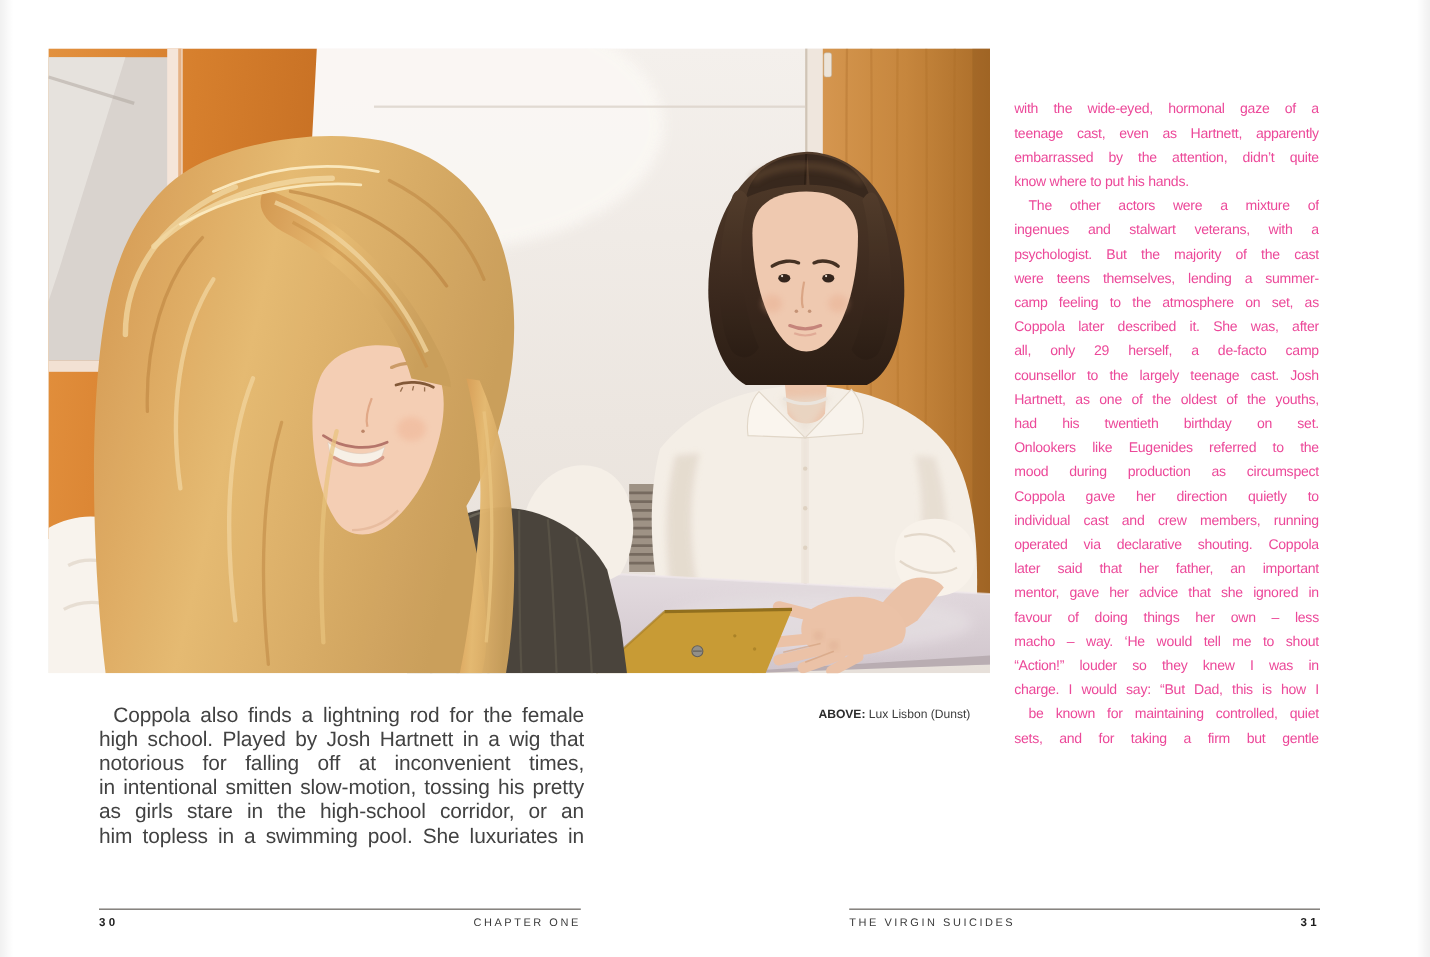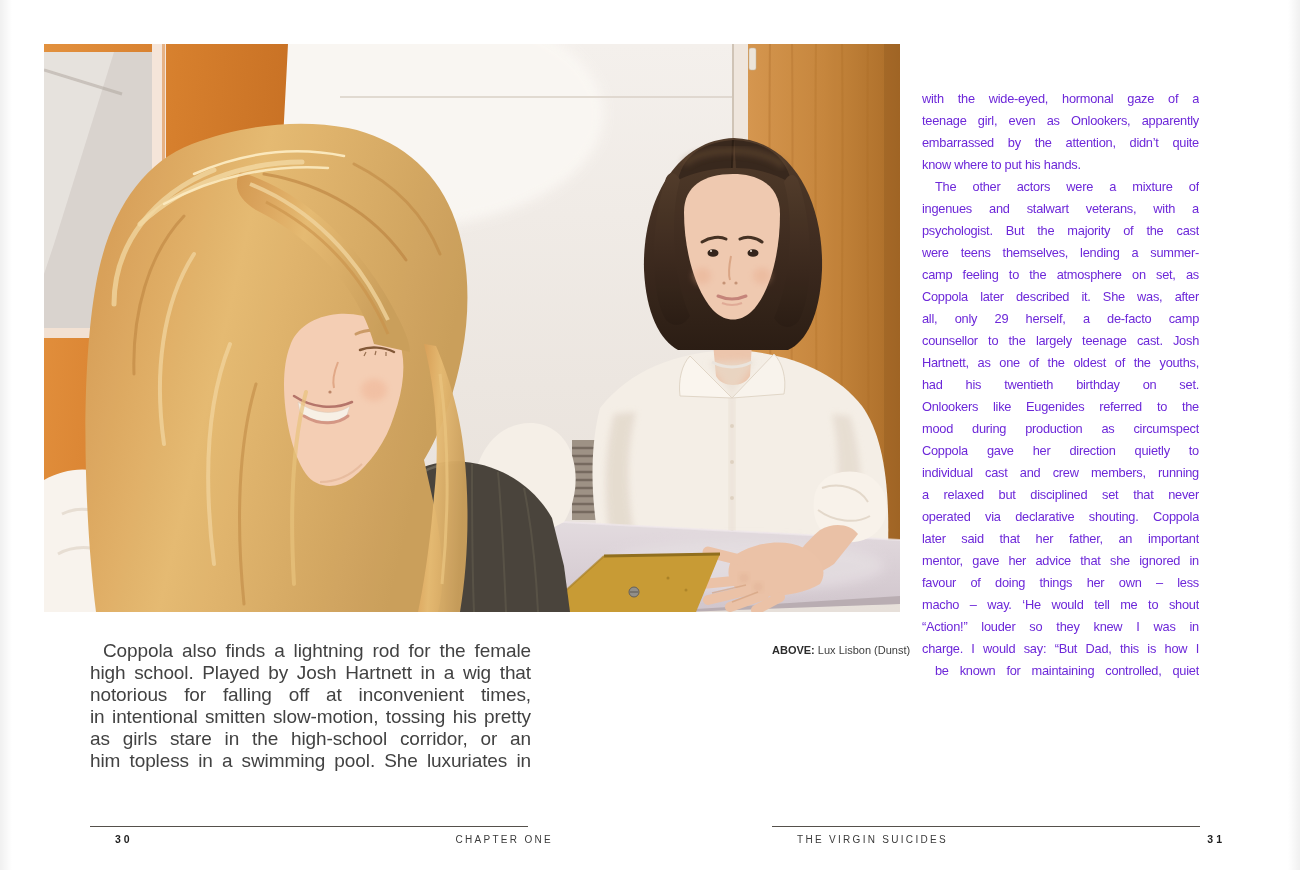--- a/index.html
+++ b/index.html
@@ -15,39 +15,39 @@
   .photo svg{display:block;width:100%;height:100%;}
 
   .left-body{
     position:absolute;left:90px;top:640px;width:441px;
     font-size:19px;line-height:22px;letter-spacing:-0.1px;color:#424242;
   }
   .left-body .jline:first-child{text-indent:13px;}
 
   .right-col{
     position:absolute;left:922px;top:88px;width:277px;
-    font-size:12.8px;line-height:22px;letter-spacing:-0.25px;color:#6d28d9;
+    font-size:12.8px;line-height:22px;letter-spacing:-0.25px;color:#ec4899;
   }
   .jline{text-align:justify;text-align-last:justify;height:22px;overflow:hidden;}
   .jline.endline{text-align-last:left;}
   .para.indent .jline:first-child{text-indent:13px;}
 
   .caption{
-    position:absolute;left:772px;top:643px;width:150px;
+    position:absolute;left:744px;top:643px;width:150px;
     font-size:11px;line-height:15.5px;color:#3d3d3d;
   }
   .caption .cap-line,.caption .jline{
     text-align:left;text-align-last:left;height:15.5px;overflow:visible;white-space:nowrap;
   }
   .caption b{font-weight:bold;color:#2c2c2c;}
 
   .footer-rule{position:absolute;top:826px;height:1px;background:#55504b;}
   .footer-rule.fr-left{left:90px;width:438px;}
   .footer-rule.fr-right{left:772px;width:428px;}
-  .footer-row{position:absolute;top:833px;display:flex;justify-content:space-between;align-items:baseline;margin-left:25px;}
+  .footer-row{position:absolute;top:833px;display:flex;justify-content:space-between;align-items:baseline;}
   .footer-row.row-left{left:90px;width:438px;}
   .footer-row.row-right{left:772px;width:428px;justify-content:space-between;}
   .pagenum{font-size:10.5px;font-weight:bold;letter-spacing:3px;color:#1d1d1d;white-space:nowrap;}
   .runhead{font-size:10px;letter-spacing:2.3px;color:#3a3a3a;white-space:nowrap;}
 </style>
 </head>
 <body>
 
 <div class="spread">
 
@@ -243,50 +243,50 @@
       <div class="jline">him topless in a swimming pool. She luxuriates in filming Hartnett</div>
     </div>
 
   <div class="caption">
     <div class="cap-line"><b>ABOVE:</b> <span>Lux Lisbon (Dunst)</span></div>
   </div>
 
   <div class="right-col">
       <div class="para">
         <div class="jline">with the wide-eyed, hormonal gaze of a</div>
-        <div class="jline">teenage girl, even as Onlookers, apparently</div>
+        <div class="jline">teenage cast, even as Hartnett, apparently</div>
         <div class="jline">embarrassed by the attention, didn’t quite</div>
         <div class="jline endline">know where to put his hands.</div>
       </div>
       <div class="para indent">
         <div class="jline">The other actors were a mixture of</div>
         <div class="jline">ingenues and stalwart veterans, with a</div>
         <div class="jline">psychologist. But the majority of the cast</div>
         <div class="jline">were teens themselves, lending a summer-</div>
         <div class="jline">camp feeling to the atmosphere on set, as</div>
         <div class="jline">Coppola later described it. She was, after</div>
         <div class="jline">all, only 29 herself, a de-facto camp</div>
         <div class="jline">counsellor to the largely teenage cast. Josh</div>
         <div class="jline">Hartnett, as one of the oldest of the youths,</div>
         <div class="jline">had his twentieth birthday on set.</div>
         <div class="jline">Onlookers like Eugenides referred to the</div>
         <div class="jline">mood during production as circumspect</div>
         <div class="jline">Coppola gave her direction quietly to</div>
         <div class="jline">individual cast and crew members, running</div>
-        <div class="jline">a relaxed but disciplined set that never</div>
         <div class="jline">operated via declarative shouting. Coppola</div>
         <div class="jline">later said that her father, an important</div>
         <div class="jline">mentor, gave her advice that she ignored in</div>
         <div class="jline">favour of doing things her own – less</div>
         <div class="jline">macho – way. ‘He would tell me to shout</div>
         <div class="jline">“Action!” louder so they knew I was in</div>
         <div class="jline">charge. I would say: “But Dad, this is how I</div>
       </div>
       <div class="para indent">
         <div class="jline">be known for maintaining controlled, quiet</div>
+        <div class="jline">sets, and for taking a firm but gentle</div>
       </div>
     </div>
 
   <div class="footer-rule fr-left"></div>
   <div class="footer-row row-left">
     <span class="pagenum">30</span>
     <span class="runhead">CHAPTER ONE</span>
   </div>
 
   <div class="footer-rule fr-right"></div>

